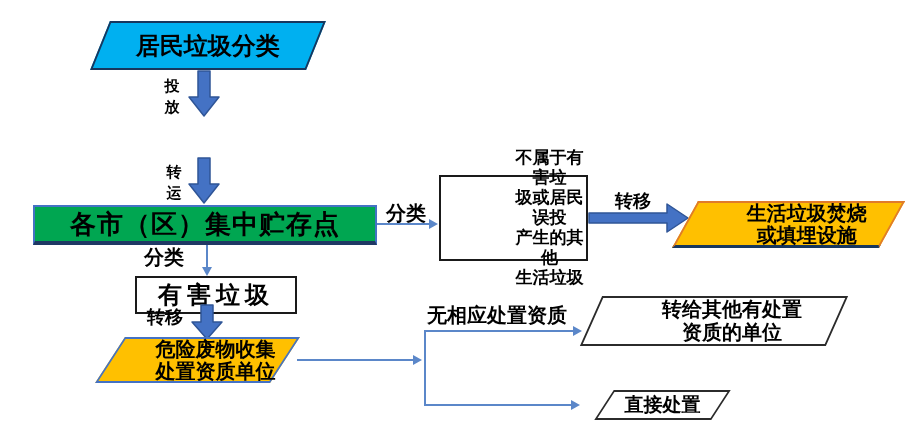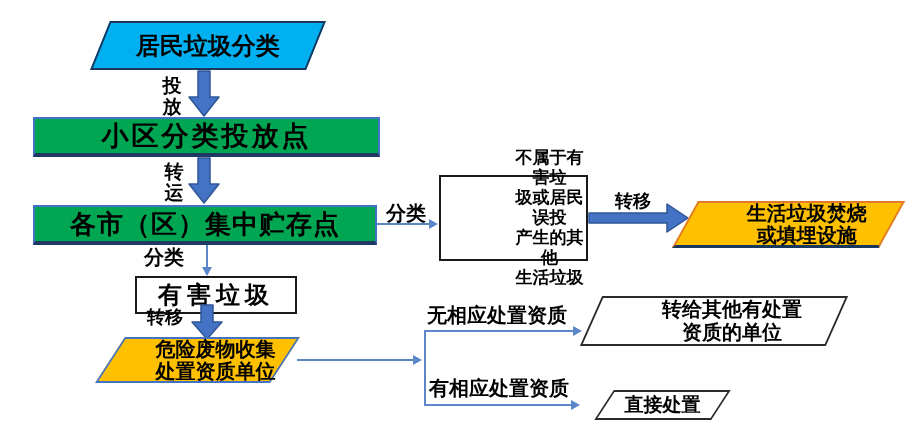--- a/index.html
+++ b/index.html
@@ -31,40 +31,37 @@
   .multiline{white-space:pre-line;padding-left:36px;}
   
   .hline,.vline{position:absolute;background:#5B87C9;}
   .ah-right{position:absolute;width:0;height:0;border-top:5px solid transparent;
     border-bottom:5px solid transparent;border-left:9px solid #5B87C9;}
   .ah-down{position:absolute;width:0;height:0;border-left:5px solid transparent;
     border-right:5px solid transparent;border-top:9px solid #5B87C9;}
   .bigarrow{position:absolute;}
   
   .elabel{position:absolute;font-size:20px;line-height:19px;}
-  .vlabel{position:absolute;font-size:19px;line-height:21px;width:20px;
+  .vlabel{position:absolute;font-size:15px;line-height:21px;width:20px;
     word-break:break-all;text-align:center;}
 </style>
 </head>
 <body>
 
 <div id="stage">
 
   <div class="para para-blue" style="--sk:22deg;left:100px;top:21px;width:216px;height:49px;font-size:24px;">
     <span class="inner">居民垃圾分类</span>
   </div>
 
   <svg class="bigarrow" style="left:187px;top:70px;" width="34" height="48" viewBox="0 0 34 48">
     <polygon points="11,1 23,1 23,27 32,27 17,46 2,27 11,27" fill="#4472C4" stroke="#2F5597" stroke-width="1.5" stroke-linejoin="round"></polygon>
   </svg>
   <div class="vlabel" style="left:162px;top:75px;">投放</div>
 
-  <div class="rectnode" style="left:33px;top:117px;width:347px;height:40px;font-size:27px;letter-spacing:3px;">
-    <span>小区分类投放点</span>
-  </div>
 
   <svg class="bigarrow" style="left:187px;top:157px;" width="34" height="48" viewBox="0 0 34 48">
     <polygon points="11,1 23,1 23,27 32,27 17,46 2,27 11,27" fill="#4472C4" stroke="#2F5597" stroke-width="1.5" stroke-linejoin="round"></polygon>
   </svg>
   <div class="vlabel" style="left:164px;top:161px;">转运</div>
 
   <div class="rectnode" style="left:33px;top:205px;width:344px;height:40px;font-size:26px;letter-spacing:1px;">
     <span>各市（区）集中贮存点</span>
   </div>
 
@@ -110,21 +107,20 @@
   <div class="hline" style="left:297px;top:359px;width:116px;height:2px;"></div>
   <div class="ah-right" style="left:413px;top:355px;"></div>
   <div class="vline" style="left:424px;top:330px;width:2px;height:76px;"></div>
 
   <div class="hline" style="left:424px;top:330px;width:150px;height:2px;"></div>
   <div class="ah-right" style="left:573px;top:326px;"></div>
   <div class="elabel" style="left:427px;top:306px;">无相应处置资质</div>
 
   <div class="hline" style="left:424px;top:404px;width:148px;height:2px;"></div>
   <div class="ah-right" style="left:571px;top:400px;"></div>
-  <div class="elabel" style="left:429px;top:379px;">有相应处置资质</div>
 
   <div class="para para-white" style="--sk:24deg;left:591px;top:296px;width:246px;height:50px;font-size:20px;line-height:23px;">
     <span class="inner multiline">转给其他有处置
 资质的单位</span>
   </div>
 
   <div class="para para-white" style="--sk:33deg;left:604px;top:390px;width:117px;height:30px;font-size:19px;">
     <span class="inner">直接处置</span>
   </div>
 

